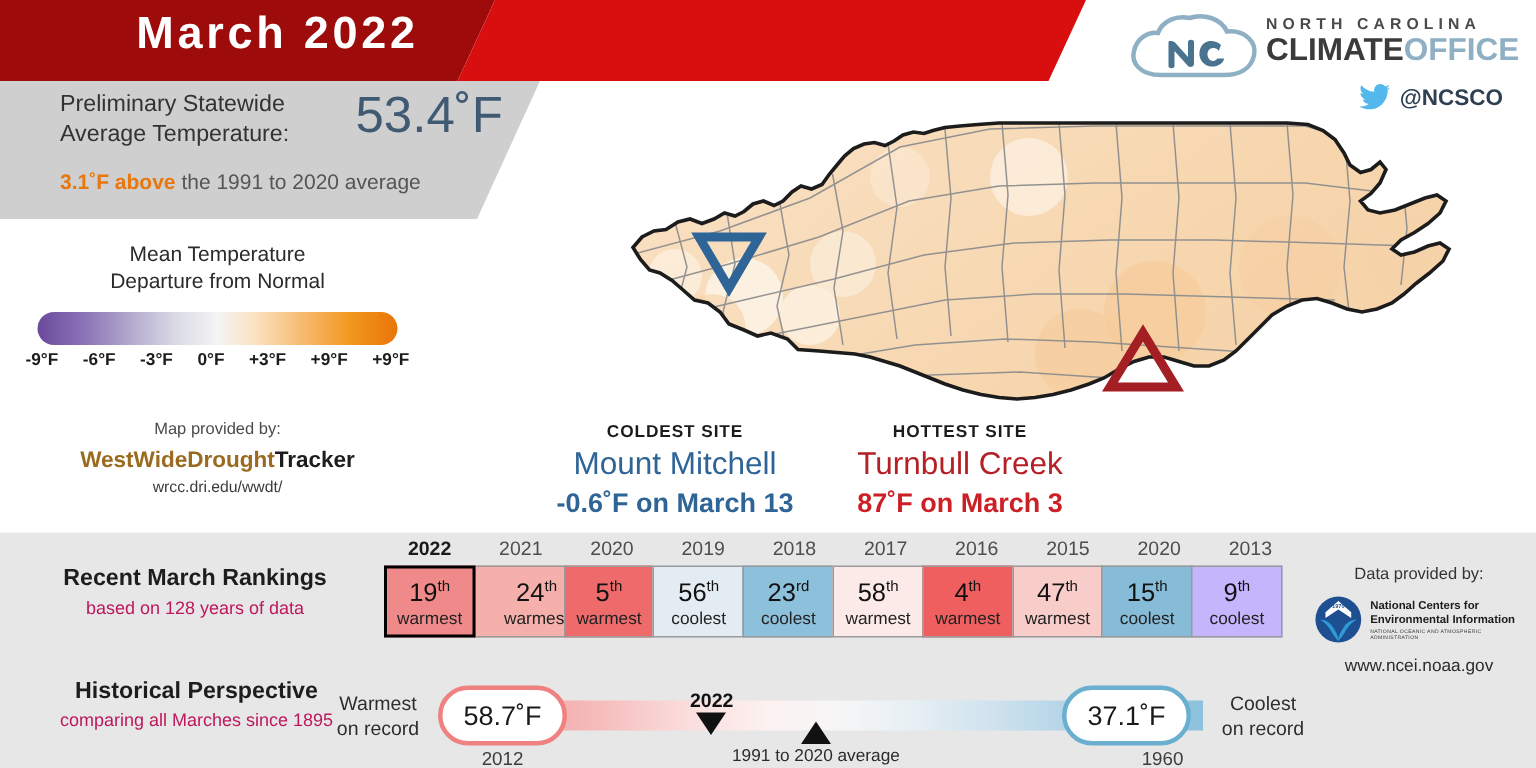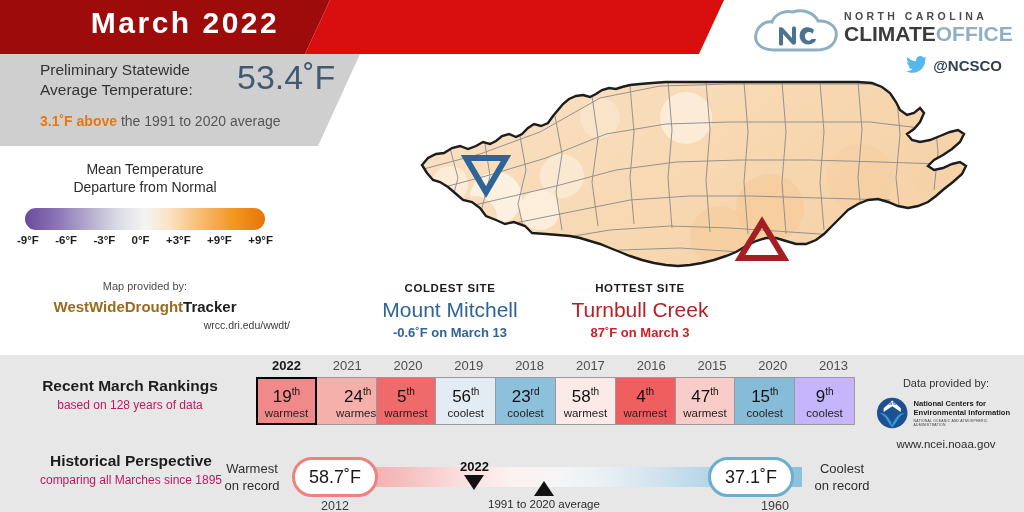--- a/index.html
+++ b/index.html
@@ -87,33 +87,33 @@
   .legend-ticks {
     margin: 4px auto 0; width: 256px;
     display: flex; justify-content: space-between;
     font-size: 11.5px; font-weight: bold; color: #1d1d1d;
   }
   .map-credit { position: absolute; left: 0; top: 280px; width: 290px; text-align: center; }
   .mc-pre { font-size: 11px; color: #4a4a4a; }
   .mc-brand { font-size: 15px; font-weight: bold; margin-top: 6px; }
   .mc-brand .tan { color: #9a6b1f; }
   .mc-brand .blk { color: #1d1d1d; }
-  .mc-url { font-size: 10.5px; color: #3b3b3b; margin-top: 4px; text-align: right; }
+  .mc-url { font-size: 10.5px; color: #3b3b3b; margin-top: 4px; }
 
   
   .map-wrap { position: absolute; left: 300px; top: 58px; width: 724px; height: 230px; }
   .map-svg { width: 100%; height: 100%; }
 
   
   .site { position: absolute; text-align: center; }
   .site-kicker {
     font-size: 11.5px; font-weight: bold; color: #1b1b1b; letter-spacing: .6px;
   }
   .site-name { font-size: 21px; margin-top: 4px; }
-  .site-detail { font-size: 13px; font-weight: bold; margin-top: 3px; }
+  .site-detail { font-size: 18px; font-weight: bold; margin-top: 3px; }
   #coldest-site { left: 330px; top: 282px; width: 240px; }
   #coldest-site .site-name { color: #2f6496; }
   #coldest-site .site-detail { color: #2f6496; }
   #hottest-site { left: 520px; top: 282px; width: 240px; }
   #hottest-site .site-name { color: #b52026; }
   #hottest-site .site-detail { color: #cc2026; }
 
   
   .bottom {
     position: absolute; left: 0; top: 355px; width: 1024px; height: 157px;

